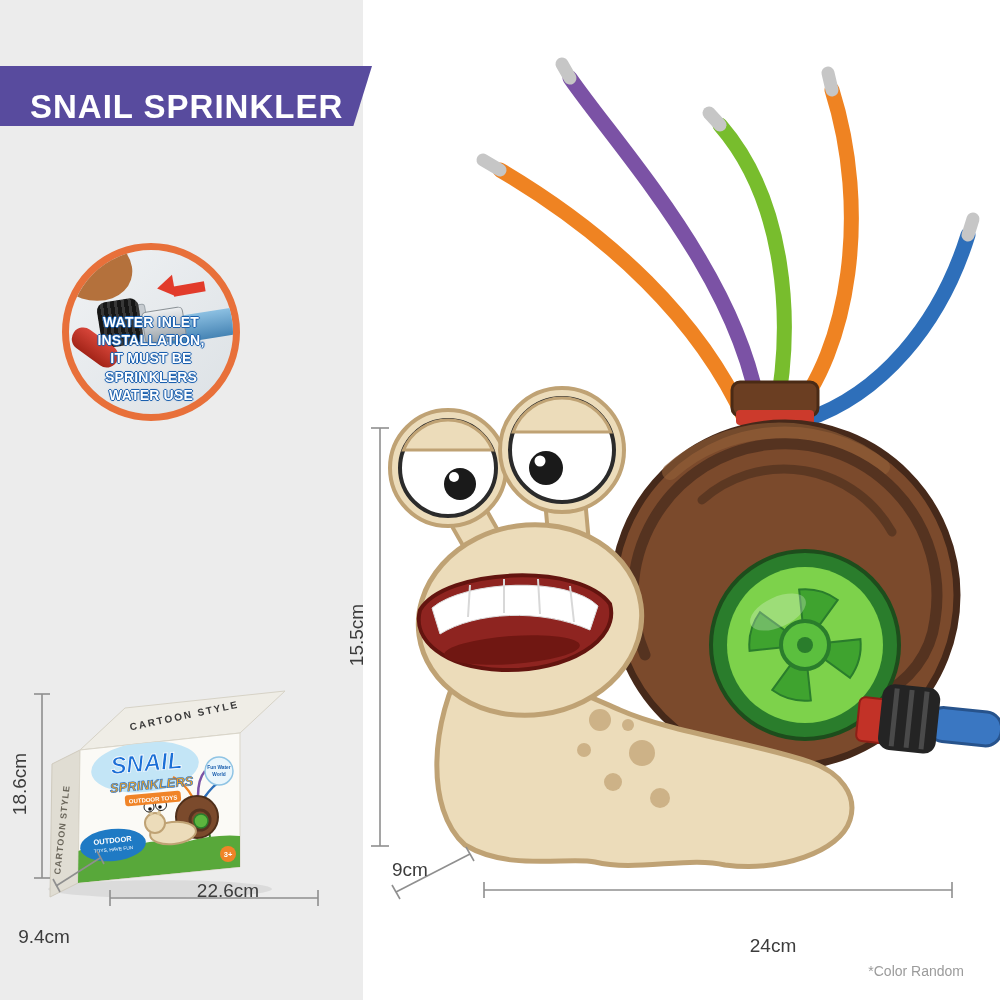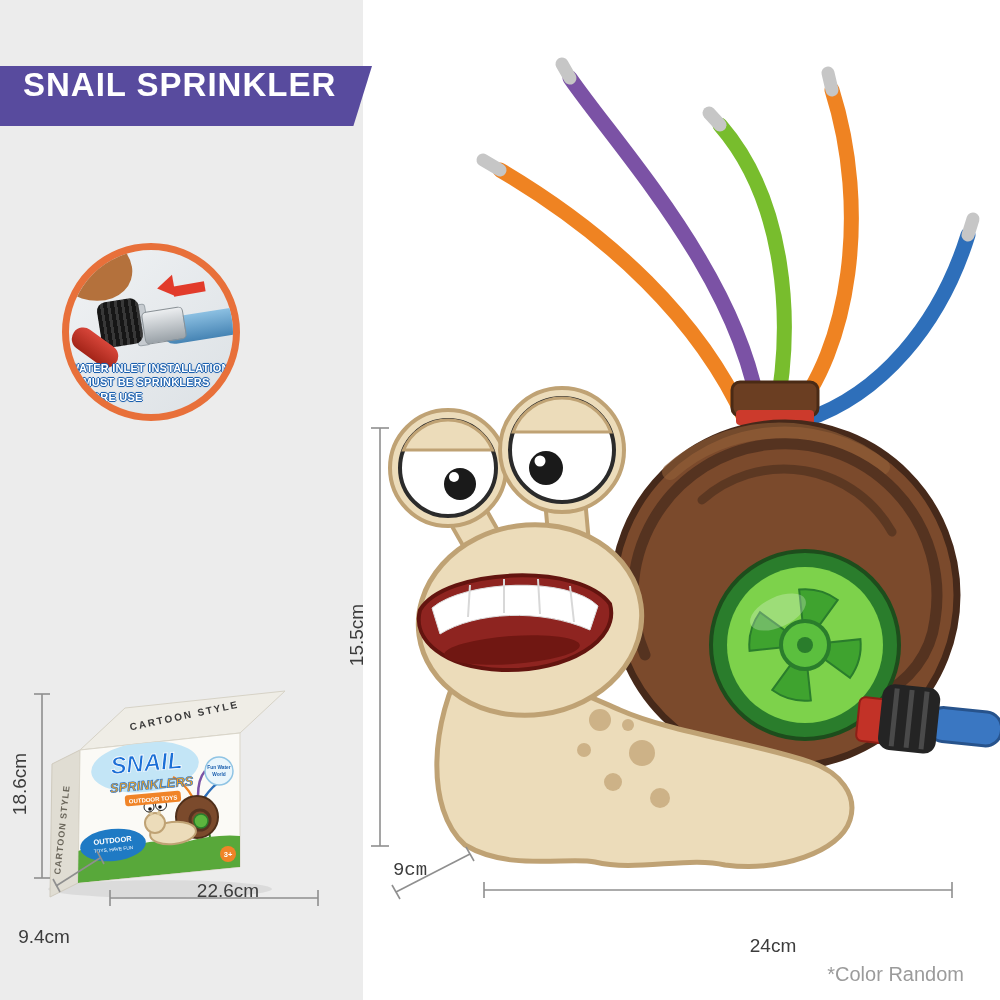--- a/index.html
+++ b/index.html
@@ -3,56 +3,56 @@
 <meta charset="utf-8">
 <style>
   html,body{margin:0;padding:0;background:#fff;}
   .stage{position:relative;width:1000px;height:1000px;background:#ffffff;overflow:hidden;
          font-family:"Liberation Sans","DejaVu Sans",sans-serif;}
   .gray-panel{position:absolute;left:0;top:0;width:363px;height:1000px;background:#ececec;}
 
   
   .banner{position:absolute;left:0;top:66px;width:372px;height:60px;background:#584b9e;
           clip-path:polygon(0 0,100% 0,95% 100%,0 100%);
-          display:flex;align-items:flex-start;padding-left:23px;box-sizing:border-box;}
+          display:flex;align-items:flex-end;padding-left:30px;box-sizing:border-box;}
   .banner span{color:#fff;font-size:33px;font-weight:bold;letter-spacing:1px;}
 
   
   .inset{position:absolute;left:62px;top:243px;width:164px;height:164px;border:7px solid #e8703a;
          border-radius:50%;background:linear-gradient(135deg,#f0f2f4,#dce1e5);overflow:hidden;}
   .inset > div{position:absolute;}
   .in-blob{left:-18px;top:-16px;width:82px;height:66px;background:#b4713c;border-radius:50%;transform:rotate(18deg);}
   .in-pipe{left:92px;top:62px;width:88px;height:27px;border-radius:13px;
            background:linear-gradient(180deg,#8cc0e2,#4684b4);transform:rotate(-9deg);}
   .in-metal{left:74px;top:59px;width:40px;height:31px;border-radius:5px;border:1px solid #8a9196;
             background:linear-gradient(180deg,#eceef0,#9aa2a8);transform:rotate(-9deg);}
   .in-flange{left:66px;top:54px;width:11px;height:40px;border-radius:3px;border:1px solid #9aa2a8;
              background:#c6cbd0;transform:rotate(-9deg);}
   .in-nut{left:30px;top:50px;width:42px;height:46px;border-radius:9px;
           background:repeating-linear-gradient(90deg,#161616 0 4px,#383838 4px 7px);transform:rotate(-9deg);}
   .in-red{left:0;top:86px;width:52px;height:23px;border-radius:12px;
           background:linear-gradient(180deg,#d8463a,#a32418);transform:rotate(36deg);}
   .in-arrow-shaft{left:104px;top:34px;width:32px;height:10px;background:#e23b2b;transform:rotate(-10deg);}
   .in-arrow-head{left:88px;top:26px;width:0;height:0;border-top:11px solid transparent;
                  border-bottom:11px solid transparent;border-right:17px solid #e23b2b;transform:rotate(-10deg);}
-  .inset-caption{left:0;right:0;bottom:10px;text-align:left;font-size:11px;font-weight:bold;color:#fff;
+  .inset-caption{left:0;right:0;bottom:10px;text-align:center;font-size:14px;font-weight:bold;color:#fff;
                  line-height:1.3;letter-spacing:.2px;
                  text-shadow:-1px 0 0 #1a5fae,1px 0 0 #1a5fae,0 -1px 0 #1a5fae,0 1px 0 #1a5fae,0 0 2px #1a5fae;}
 
   
   .box-svg{position:absolute;left:25px;top:655px;width:320px;height:250px;}
   .snail-svg{position:absolute;left:370px;top:20px;width:630px;height:880px;}
   .dims-svg{position:absolute;left:0;top:0;width:1000px;height:1000px;pointer-events:none;}
   svg text{font-family:"Liberation Sans","DejaVu Sans",sans-serif;}
 
   
   .dim-label{position:absolute;color:#3c3c3c;font-size:19px;text-align:center;white-space:nowrap;}
   .rot{transform:rotate(-90deg);}
 
-  .footnote{position:absolute;right:36px;top:963px;font-size:20px;color:#9b9b9b;}
+  .footnote{position:absolute;right:36px;top:963px;font-size:14px;color:#9b9b9b;}
 </style>
 </head>
 <body>
 
 <div class="stage">
 
   <div class="gray-panel"></div>
 
   <div class="banner">
     <span>SNAIL SPRINKLER</span>
@@ -63,21 +63,21 @@
     <div class="in-pipe"></div>
     <div class="in-flange"></div>
     <div class="in-metal"></div>
     <div class="in-nut"></div>
     <div class="in-red"></div>
     <div class="in-arrow-shaft"></div>
     <div class="in-arrow-head"></div>
     <div class="inset-caption">
       <div>WATER INLET INSTALLATION,</div>
       <div>IT MUST BE SPRINKLERS</div>
-      <div>BEFORE USE</div>
+      <div>WATER USE</div>
     </div>
   </div>
 
   <svg class="box-svg" viewBox="0 0 320 250">
     <ellipse cx="135" cy="234" rx="112" ry="9" fill="rgba(0,0,0,0.07)"></ellipse>
     <polygon points="55,95 100,53 260,36 215,78" fill="#efede6" stroke="#d6d2c6" stroke-width="1"></polygon>
     <polygon points="55,95 27,109 25,242 53,228" fill="#e0ddd3" stroke="#cfcabd" stroke-width="1"></polygon>
     <polygon points="55,95 215,78 215,212 53,228" fill="#fbfaf6" stroke="#d9d5c9" stroke-width="1"></polygon>
     <text x="160" y="64" transform="rotate(-12 160 64)" font-size="10" font-weight="bold" fill="#3a3a3a" letter-spacing="2" text-anchor="middle">CARTOON STYLE</text>
     <text x="40" y="175" transform="rotate(-84 40 175)" font-size="9" font-weight="bold" fill="#6b675c" letter-spacing="1" text-anchor="middle">CARTOON STYLE</text>
@@ -239,21 +239,21 @@
       <line x1="100" y1="858" x2="56" y2="886"></line>
       <line x1="97" y1="851" x2="104" y2="864"></line>
       <line x1="53" y1="879" x2="60" y2="892"></line>
       <line x1="110" y1="898" x2="318" y2="898"></line>
       <line x1="110" y1="890" x2="110" y2="906"></line>
       <line x1="318" y1="890" x2="318" y2="906"></line>
     </g>
   </svg>
 
   <div class="dim-label rot" style="left:317px;top:624px;width:80px;">15.5cm</div>
-  <div class="dim-label" style="left:370px;top:859px;width:80px;font-family:Liberation Mono, monospace;">9cm</div>
+  <div class="dim-label" style="left:370px;top:859px;width:80px;">9cm</div>
   <div class="dim-label" style="left:733px;top:894px;width:80px;margin-top:41px;">24cm</div>
   <div class="dim-label rot" style="left:-20px;top:773px;width:80px;">18.6cm</div>
   <div class="dim-label" style="left:4px;top:926px;width:80px;">9.4cm</div>
   <div class="dim-label" style="left:186px;top:880px;width:84px;">22.6cm</div>
 
   <div class="footnote">*Color Random</div>
 
 </div>
 
 </body></html>

